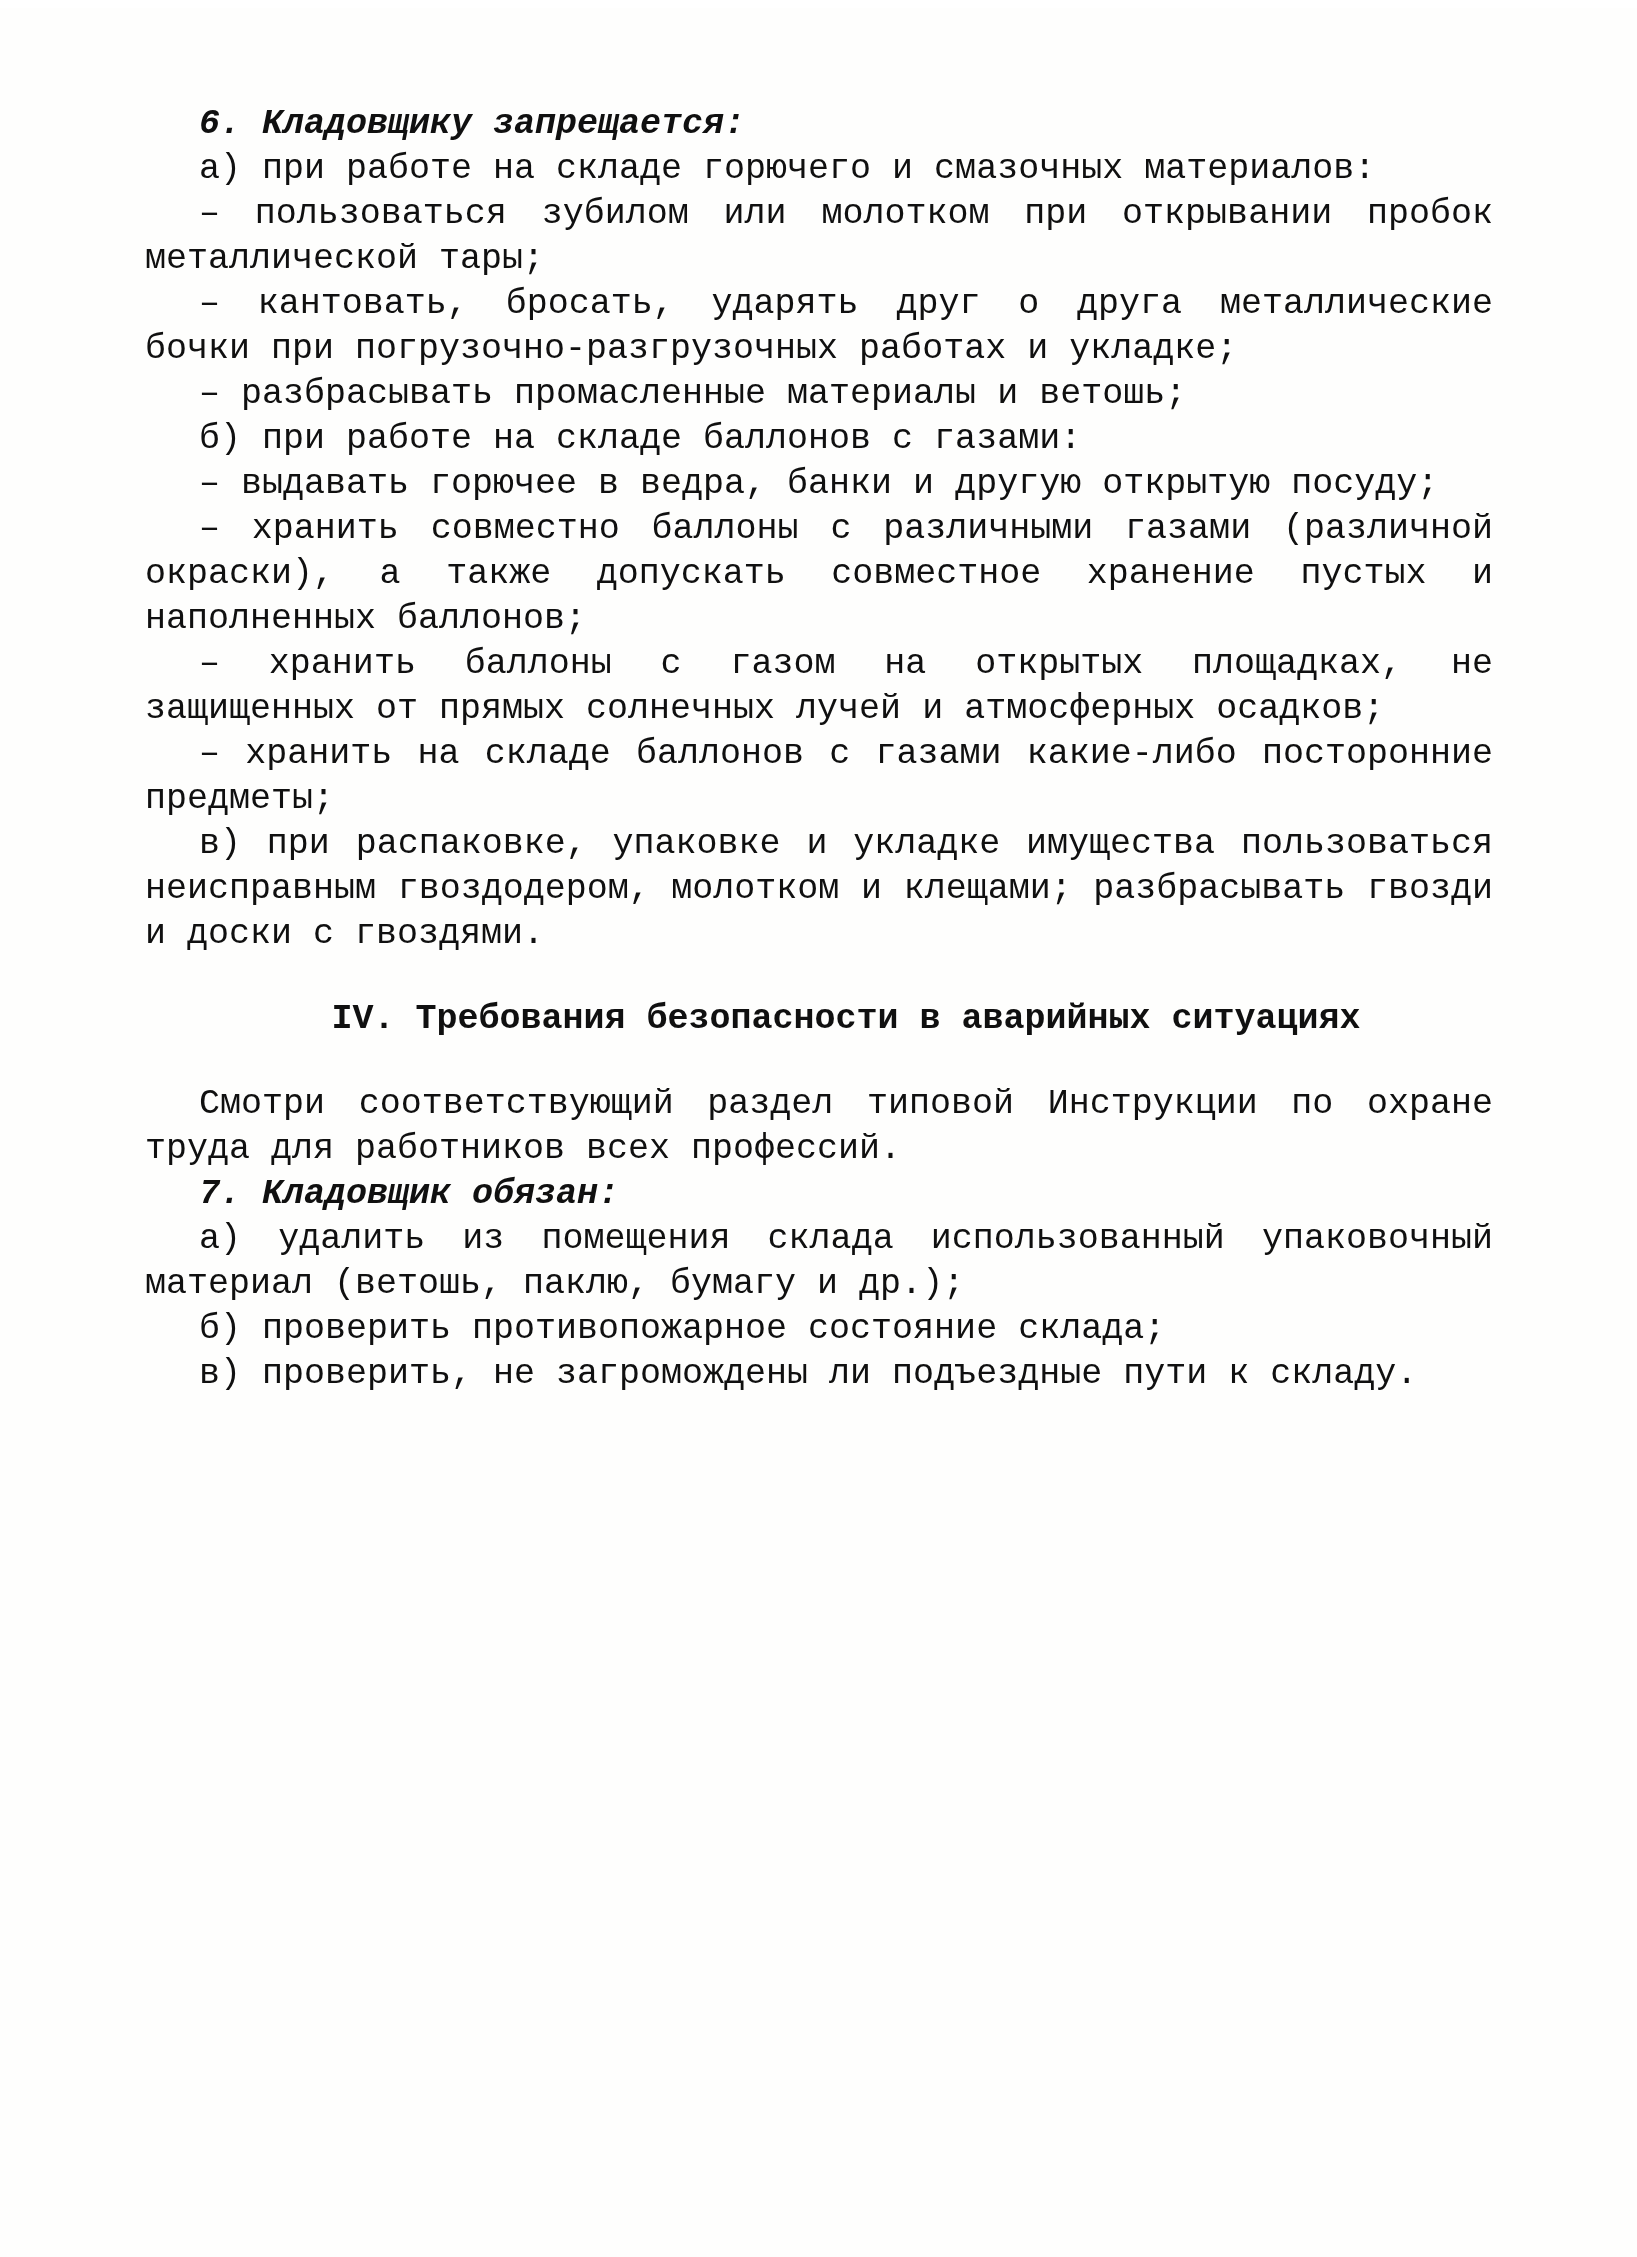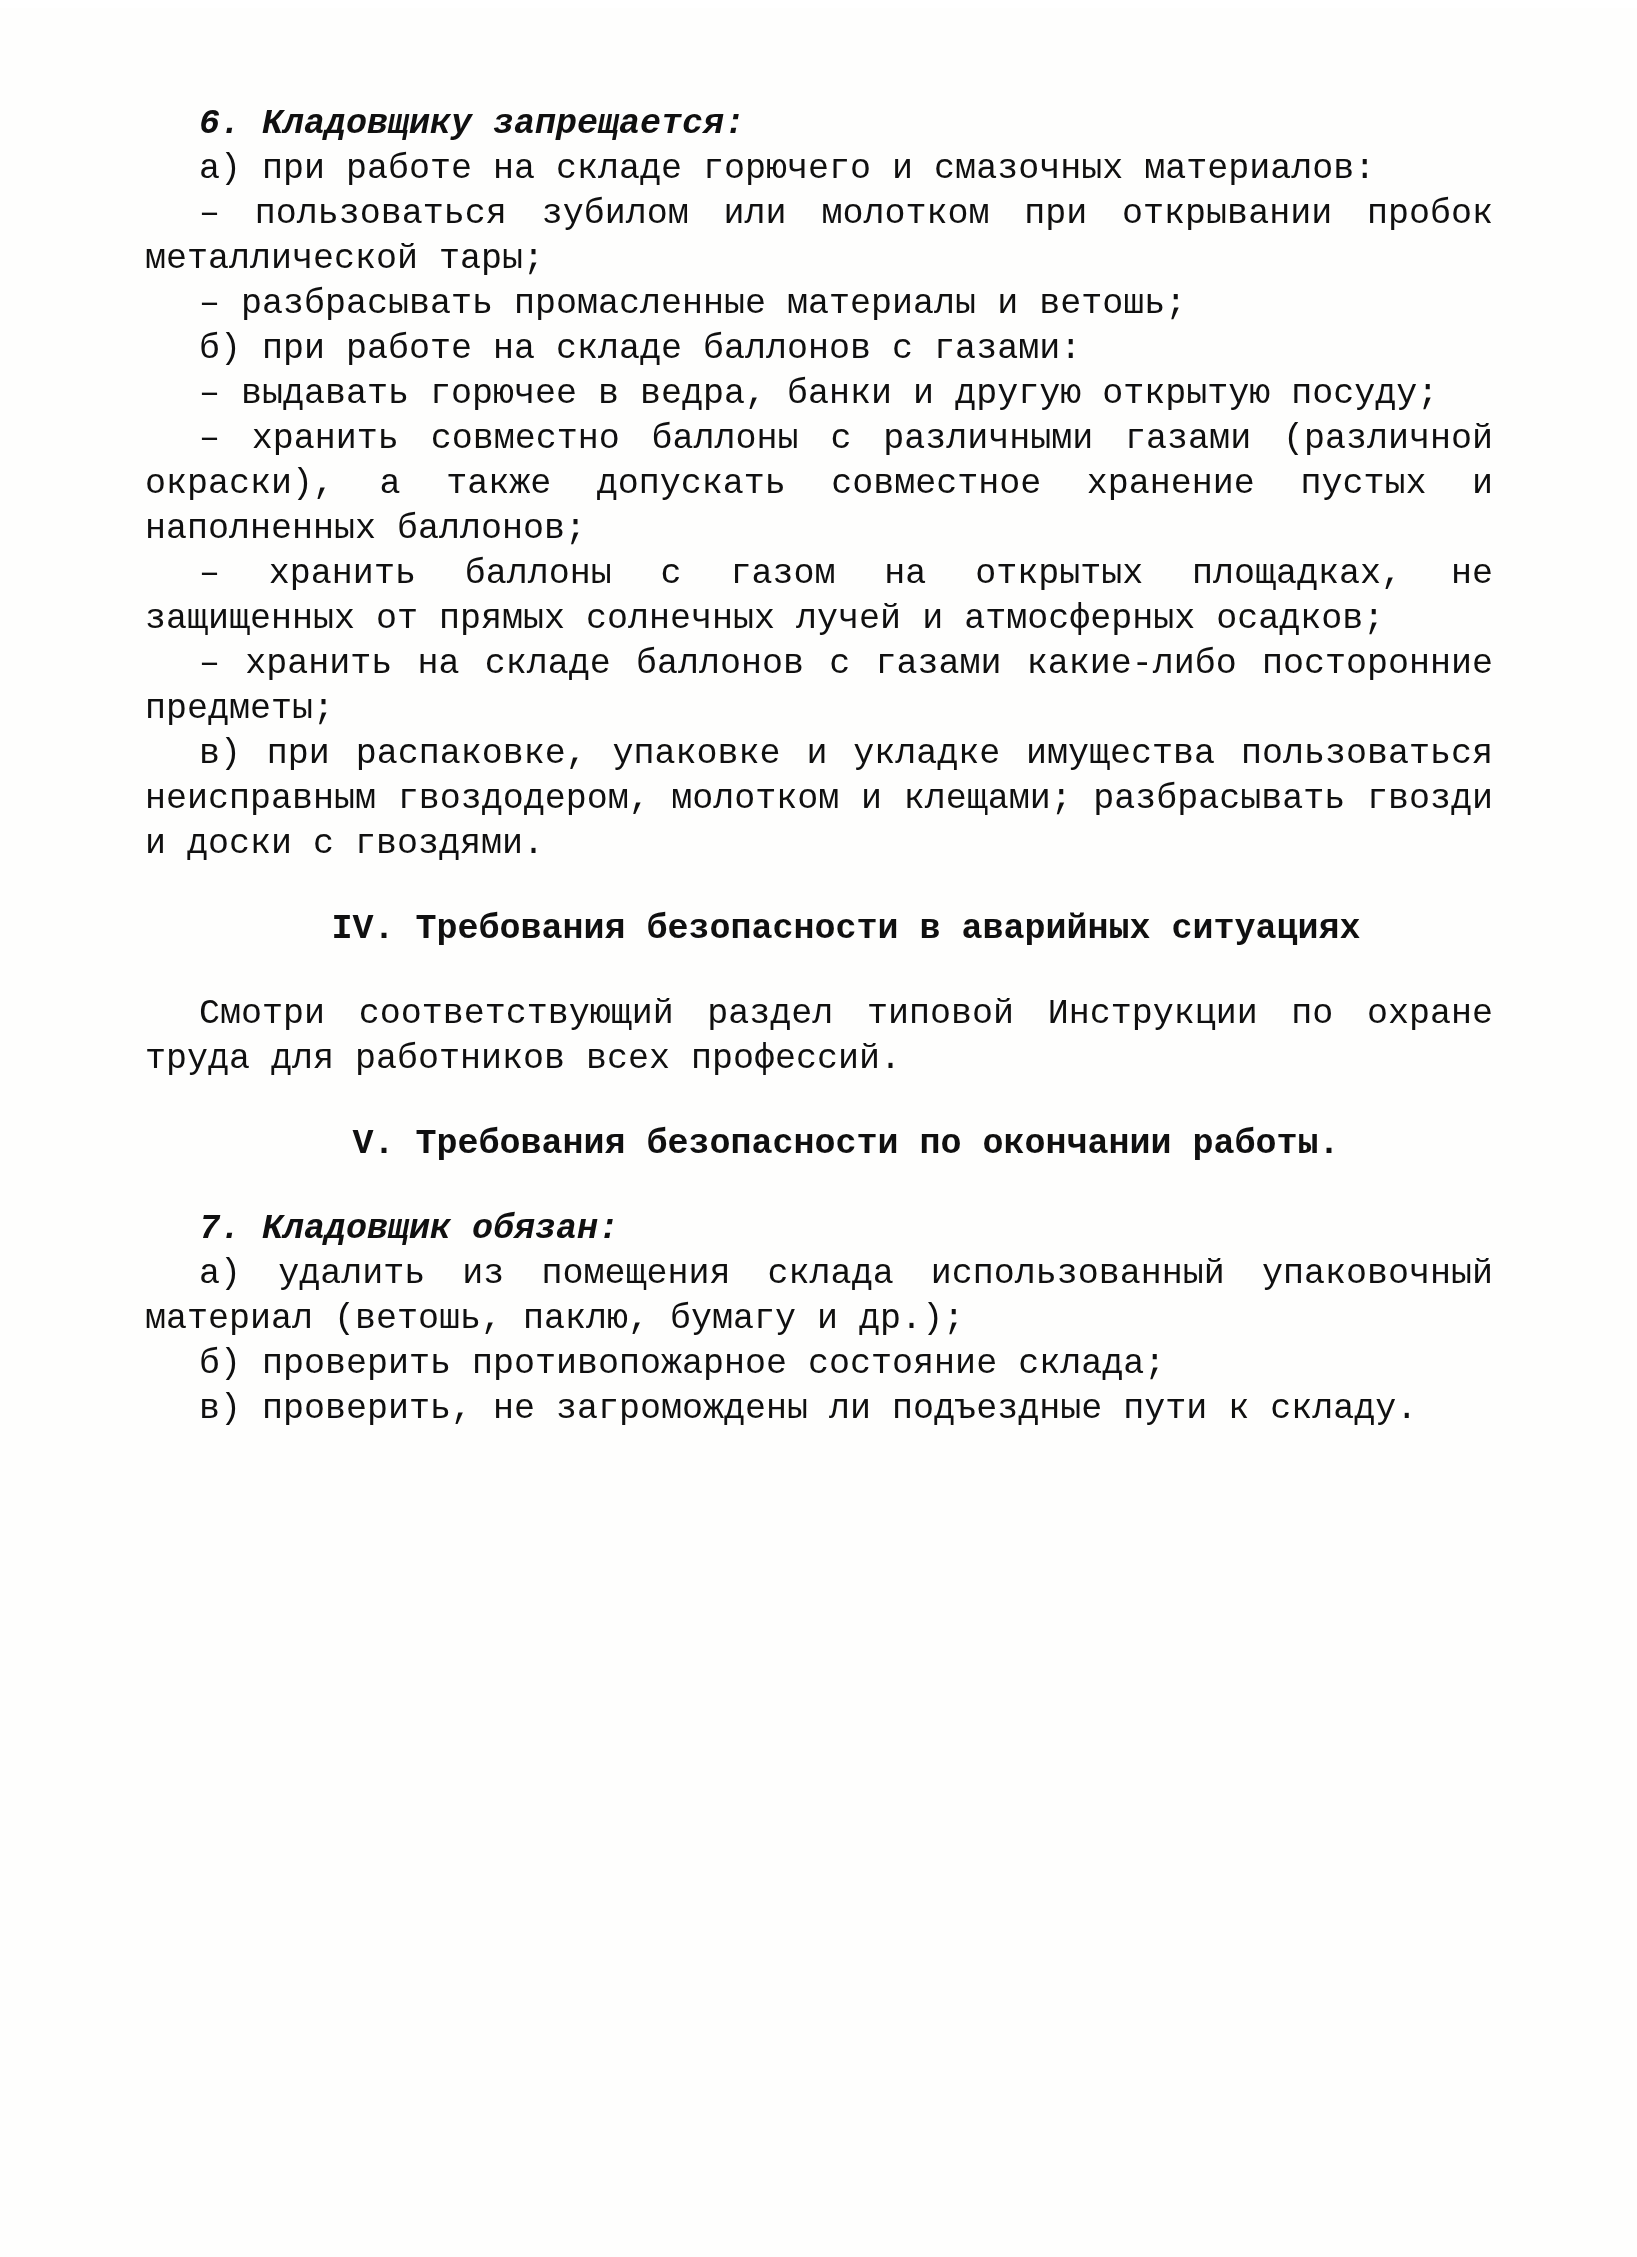--- a/index.html
+++ b/index.html
@@ -63,30 +63,30 @@
   }
 </style>
 </head>
 <body>
 
 <div class="page">
   <div class="textblock">
       <p class="para bold-italic">6. Кладовщику запрещается:</p>
       <p class="para">а) при работе на складе горючего и смазочных материалов:</p>
       <p class="para">– пользоваться зубилом или молотком при открывании пробок металлической тары;</p>
+      <p class="para">– кантовать, бросать, ударять друг о друга металлические бочки при погрузочно-разгрузочных работах и укладке;</p>
       <p class="para">– разбрасывать промасленные материалы и ветошь;</p>
       <p class="para">б) при работе на складе баллонов с газами:</p>
       <p class="para">– выдавать горючее в ведра, банки и другую открытую посуду;</p>
       <p class="para">– хранить совместно баллоны с различными газами (различной окраски), а также допускать совместное хранение пустых и наполненных баллонов;</p>
       <p class="para">– хранить баллоны с газом на открытых площадках, не защищенных от прямых солнечных лучей и атмосферных осадков;</p>
       <p class="para">– хранить на складе баллонов с газами какие-либо посторонние предметы;</p>
       <p class="para">в) при распаковке, упаковке и укладке имущества пользоваться неисправным гвоздодером, молотком и клещами; разбрасывать гвозди и доски с гвоздями.</p>
       <p class="para heading">IV. Требования безопасности в аварийных ситуациях</p>
       <p class="para">Смотри соответствующий раздел типовой Инструкции по охране труда для работников всех профессий.</p>
-      <p class="para heading">V. Требования безопасности по окончании работы.</p>
       <p class="para bold-italic">7. Кладовщик обязан:</p>
       <p class="para">а) удалить из помещения склада использованный упаковочный материал (ветошь, паклю, бумагу и др.);</p>
       <p class="para">б) проверить противопожарное состояние склада;</p>
       <p class="para">в) проверить, не загромождены ли подъездные пути к складу.</p>
     </div>
   <div class="scan-edge"></div>
 </div>
 
 
 </body></html>

